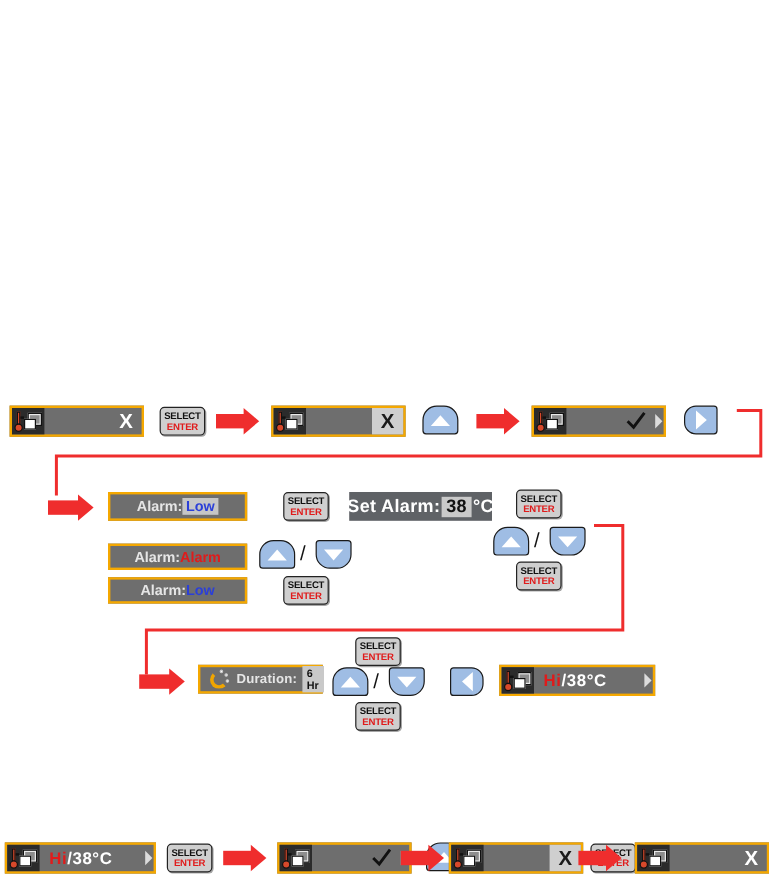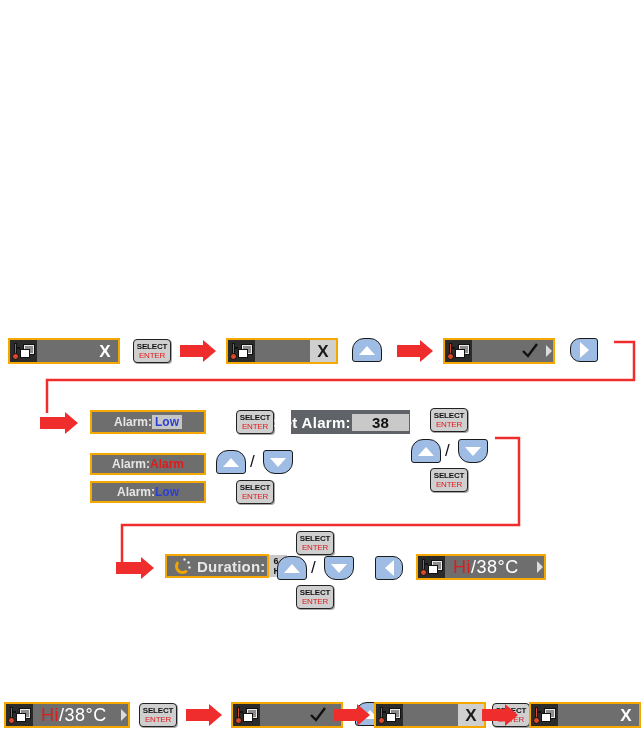--- a/index.html
+++ b/index.html
@@ -33,66 +33,66 @@
   .plate{position:absolute;right:0;top:0;bottom:0;width:26px;background:#cfcfcf;
          display:flex;align-items:center;justify-content:center;}
   .xmark{color:#1a1a1a;font-size:17px;font-weight:bold;line-height:1;}
   .xmark.white{color:#ffffff;}
   .caret{position:absolute;right:1px;top:50%;transform:translateY(-50%);
          width:0;height:0;border-top:6px solid transparent;border-bottom:6px solid transparent;
          border-left:6px solid #b9b9b9;}
   .caret.dark{border-left-color:#dcdcdc;}
 
   
-  .dtext{color:#ffffff;font-weight:normal;font-size:18px;letter-spacing:.5px;
+  .dtext{color:#ffffff;font-weight:bold;font-size:14px;letter-spacing:.5px;
          white-space:nowrap;}
   .dtext .hi{color:#e01b1b;}
   .dtext .sep{color:#ffffff;}
 
   
   .panel{position:absolute;border:2px solid #f5a800;background:#6e6e6e;
          box-sizing:border-box;display:flex;align-items:center;
          justify-content:center;color:#e9e9e9;font-weight:bold;
          font-size:12px;white-space:nowrap;}
   .lbl{color:#e6e6e6;}
   .val-low{color:#2b3fd8;}
   .val-high{color:#e01b1b;}
   .hl{background:#c6c6c6;padding:0 3px;}
   .hl.blue{color:#2b3fd8;}
 
   
   .setpoint{position:absolute;background:#5f6266;display:flex;align-items:center;
             justify-content:center;color:#ffffff;font-weight:bold;font-size:15px;
             white-space:nowrap;letter-spacing:.3px;}
-  .setpoint .num{background:#c9c9c9;color:#111;padding:0 20px;margin:0 1px;}
+  .setpoint .num{background:#c9c9c9;color:#111;padding:0 4px;margin:0 1px;}
 
   
   .spin{position:relative;width:17px;height:17px;flex:0 0 auto;margin:0 6px 0 4px;}
   .spin .ring{position:absolute;inset:1px;border-radius:50%;
               border:3px solid #f0a500;border-top-color:transparent;
               border-right-color:transparent;}
   .spin .d1,.spin .d2,.spin .d3{position:absolute;width:3px;height:3px;border-radius:50%;
               background:#ffffff;border:1px solid #c9c9c9;box-sizing:border-box;}
   .spin .d1{top:0px;right:5px;}
   .spin .d2{top:3px;right:1px;}
   .spin .d3{top:8px;right:0px;}
 
   .durpanel{position:absolute;border:2px solid #f5a800;background:#6e6e6e;
             box-sizing:border-box;display:flex;align-items:center;padding-left:3px;}
-  .durpanel .txt{color:#e6e6e6;font-weight:bold;font-size:15px;letter-spacing:.2px;text-align:center;}
+  .durpanel .txt{color:#e6e6e6;font-weight:bold;font-size:11px;letter-spacing:.2px;text-align:center;}
   .durpanel .num{background:#c9c9c9;color:#111;font-weight:bold;font-size:9px;
                  padding:1px 4px;margin-left:4px;}
 
   
   .selkey{position:absolute;width:38px;height:24px;background:#cfcfcf;
           border:1.5px solid #222;border-radius:4px;box-sizing:border-box;
           display:flex;flex-direction:column;align-items:center;justify-content:center;
           box-shadow:1px 1px 0 rgba(0,0,0,.35);}
   .selkey .s{font-size:8px;font-weight:bold;color:#111;line-height:9px;letter-spacing:-.2px;}
-  .selkey .e{font-size:8px;font-weight:normal;color:#e01b1b;line-height:9px;letter-spacing:-.2px;}
+  .selkey .e{font-size:8px;font-weight:bold;color:#e01b1b;line-height:9px;letter-spacing:-.2px;}
 
   
   .akey{position:absolute;width:30px;height:24px;background:#9fbde4;
         border:1.5px solid #1a1a1a;box-sizing:border-box;
         display:flex;align-items:center;justify-content:center;}
   .akey.up{border-radius:12px 12px 3px 3px;}
   .akey.down{border-radius:3px 3px 12px 12px;}
   .akey.right{border-radius:10px 3px 3px 10px;width:28px;}
   .akey.left{border-radius:3px 10px 10px 3px;width:28px;}
   .tri{width:0;height:0;}

